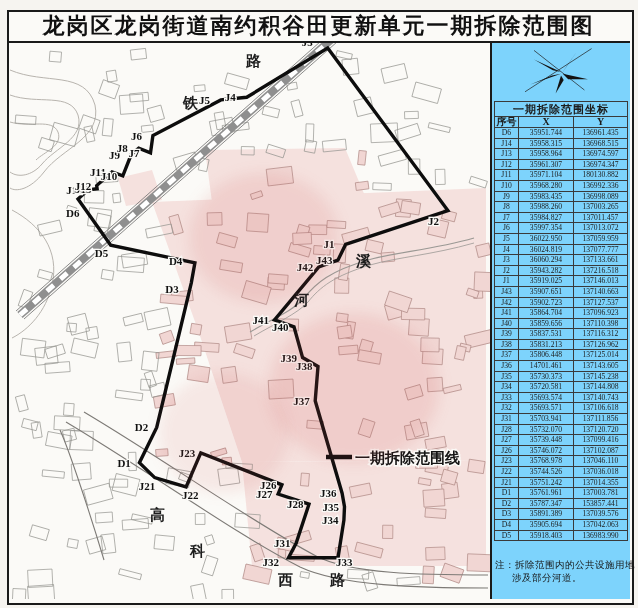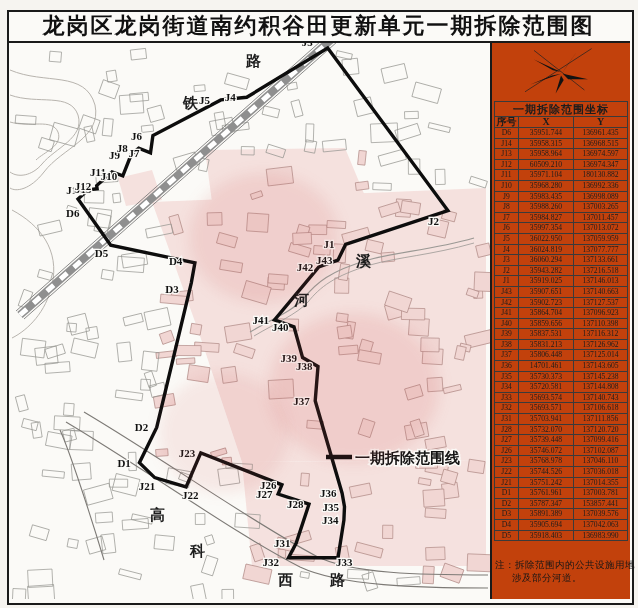--- a/index.html
+++ b/index.html
@@ -4,21 +4,21 @@
 <style>
   html,body{margin:0;padding:0;background:#e9e7e2;}
   #stage{position:relative;width:638px;height:608px;background:#f6f4f0;overflow:hidden;
          font-family:"Liberation Serif","DejaVu Serif",serif;padding-left:24px;}
   #frame{position:absolute;left:7px;top:10px;width:623px;height:591px;border:2px solid #1a1a1a;background:#fbfaf7;}
   #title-bar{position:absolute;left:7px;top:10px;width:623px;height:31px;border-bottom:2px solid #1a1a1a;
              display:flex;align-items:center;justify-content:center;}
   #title-bar .t{font-size:22px;font-weight:bold;letter-spacing:2px;color:#111;white-space:nowrap;}
   #map-wrap{position:absolute;left:9px;top:43px;width:481px;height:556px;}
   #map-svg{position:absolute;left:0;top:0;}
-  #panel{position:absolute;left:490px;top:43px;width:138px;height:556px;border-left:2px solid #1a1a1a;background:#c2410c;}
+  #panel{position:absolute;left:490px;top:43px;width:138px;height:556px;border-left:2px solid #1a1a1a;background:#7dd3fc;}
   #compass-box{position:absolute;left:0;top:0;width:138px;height:58px;display:flex;align-items:center;justify-content:center;}
   #coord-block{position:absolute;left:2px;top:58px;width:133px;}
   table.coords{border-collapse:collapse;width:133px;table-layout:fixed;}
   table.coords td,table.coords th{border:1px solid #3a3a3a;padding:0;margin:0;
       font-family:"Liberation Serif","DejaVu Serif",serif;color:#1c1c1c;
       font-size:7.6px;line-height:9.6px;height:9.6px;text-align:center;white-space:nowrap;overflow:hidden;}
   table.coords .ttl{font-size:11px;line-height:14px;height:14px;font-weight:bold;letter-spacing:1px;}
   table.coords .hdr{font-size:10px;font-weight:bold;height:10px;line-height:10px;}
   col.c-id{width:24px;}col.c-x{width:55px;}col.c-y{width:54px;}
   #note-box{position:absolute;left:3px;top:516px;width:130px;font-size:9.5px;line-height:12.5px;color:#161616;
@@ -403,21 +403,21 @@
               <td>35958.315</td>
               <td>136968.515</td>
             </tr>
             <tr>
               <td>J13</td>
               <td>35958.964</td>
               <td>136974.597</td>
             </tr>
             <tr>
               <td>J12</td>
-              <td>60509.210</td>
+              <td>35961.307</td>
               <td>136974.347</td>
             </tr>
             <tr>
               <td>J11</td>
               <td>35971.104</td>
               <td>180130.882</td>
             </tr>
             <tr>
               <td>J10</td>
               <td>35968.280</td>

